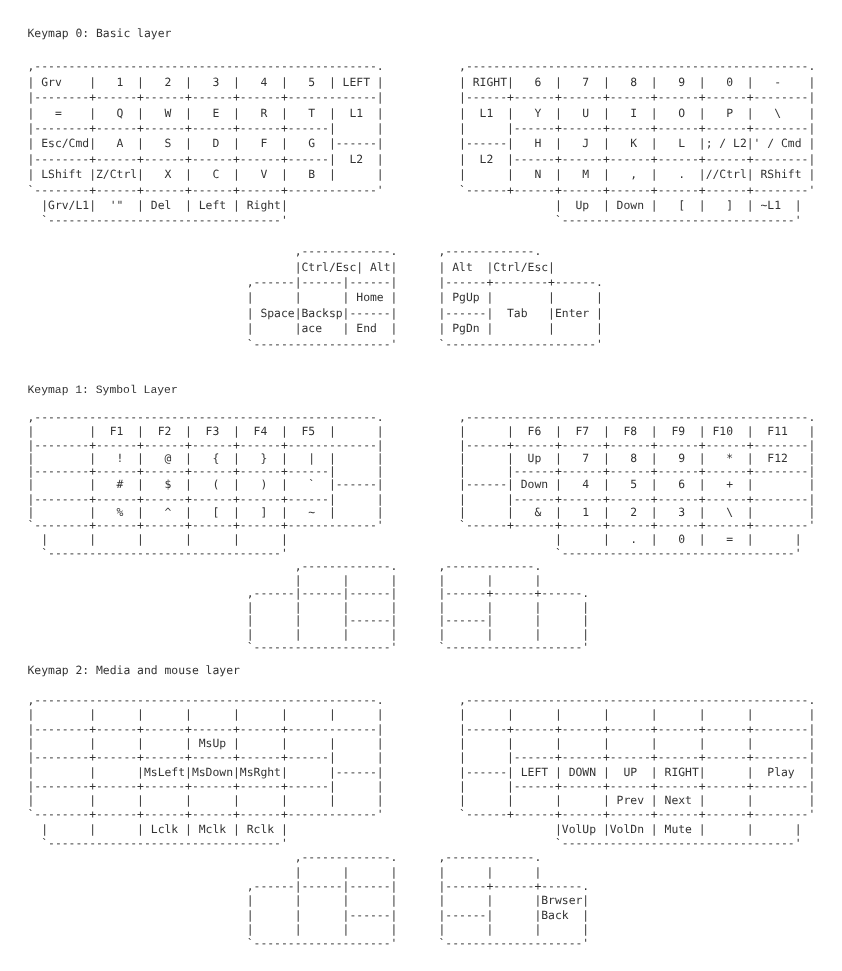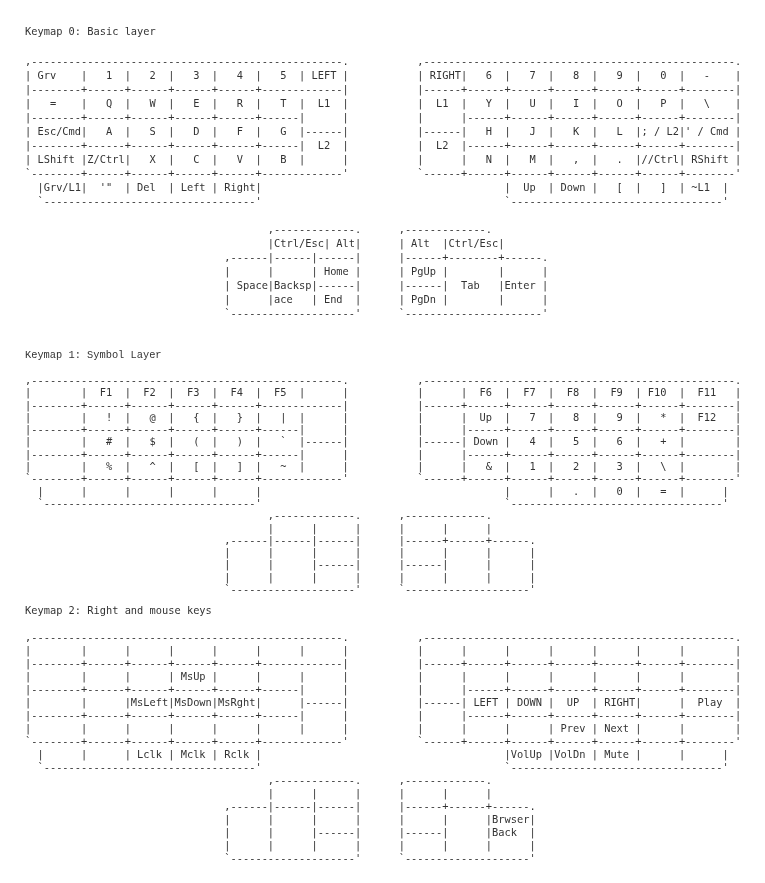--- a/index.html
+++ b/index.html
@@ -79,21 +79,21 @@
                                        ,-------------.      ,-------------.
                                        |      |      |      |      |      |
                                 ,------|------|------|      |------+------+------.
                                 |      |      |      |      |      |      |      |
                                 |      |      |------|      |------|      |      |
                                 |      |      |      |      |      |      |      |
                                 `--------------------'      `--------------------'</pre>
 </div>
 
 <div>
-  <div id="s2-title" class="keymap-title">Keymap 2: Right and mouse keys</div>
+  <div id="s2-title" class="keymap-title">Keymap 2: Media and mouse layer</div>
   <pre id="s2-art" class="keymap-art">,--------------------------------------------------.           ,--------------------------------------------------.
 |        |      |      |      |      |      |      |           |      |      |      |      |      |      |        |
 |--------+------+------+------+------+-------------|           |------+------+------+------+------+------+--------|
 |        |      |      | MsUp |      |      |      |           |      |      |      |      |      |      |        |
 |--------+------+------+------+------+------|      |           |      |------+------+------+------+------+--------|
 |        |      |MsLeft|MsDown|MsRght|      |------|           |------| LEFT | DOWN |  UP  | RIGHT|      |  Play  |
 |--------+------+------+------+------+------|      |           |      |------+------+------+------+------+--------|
 |        |      |      |      |      |      |      |           |      |      |      | Prev | Next |      |        |
 `--------+------+------+------+------+-------------'           `------+------+------+------+------+------+--------'
   |      |      | Lclk | Mclk | Rclk |                                       |VolUp |VolDn | Mute |      |      |

